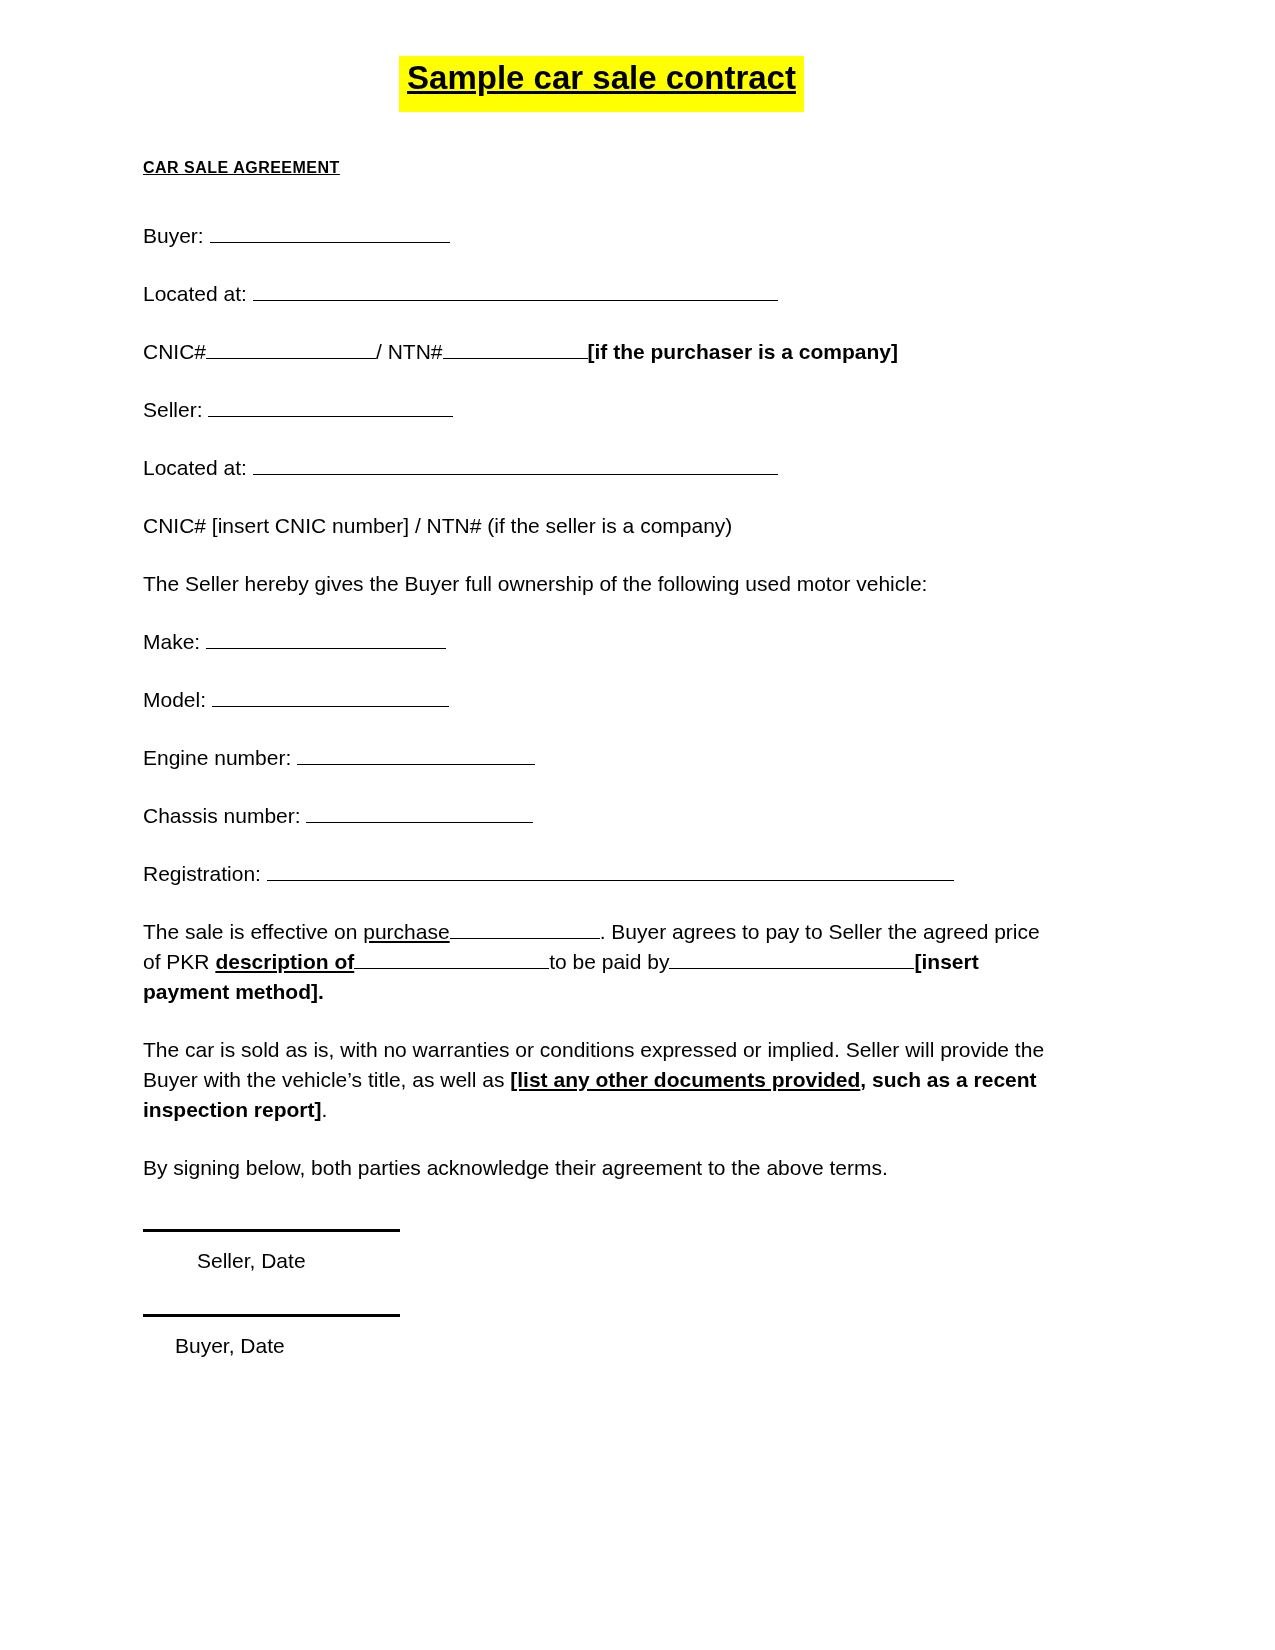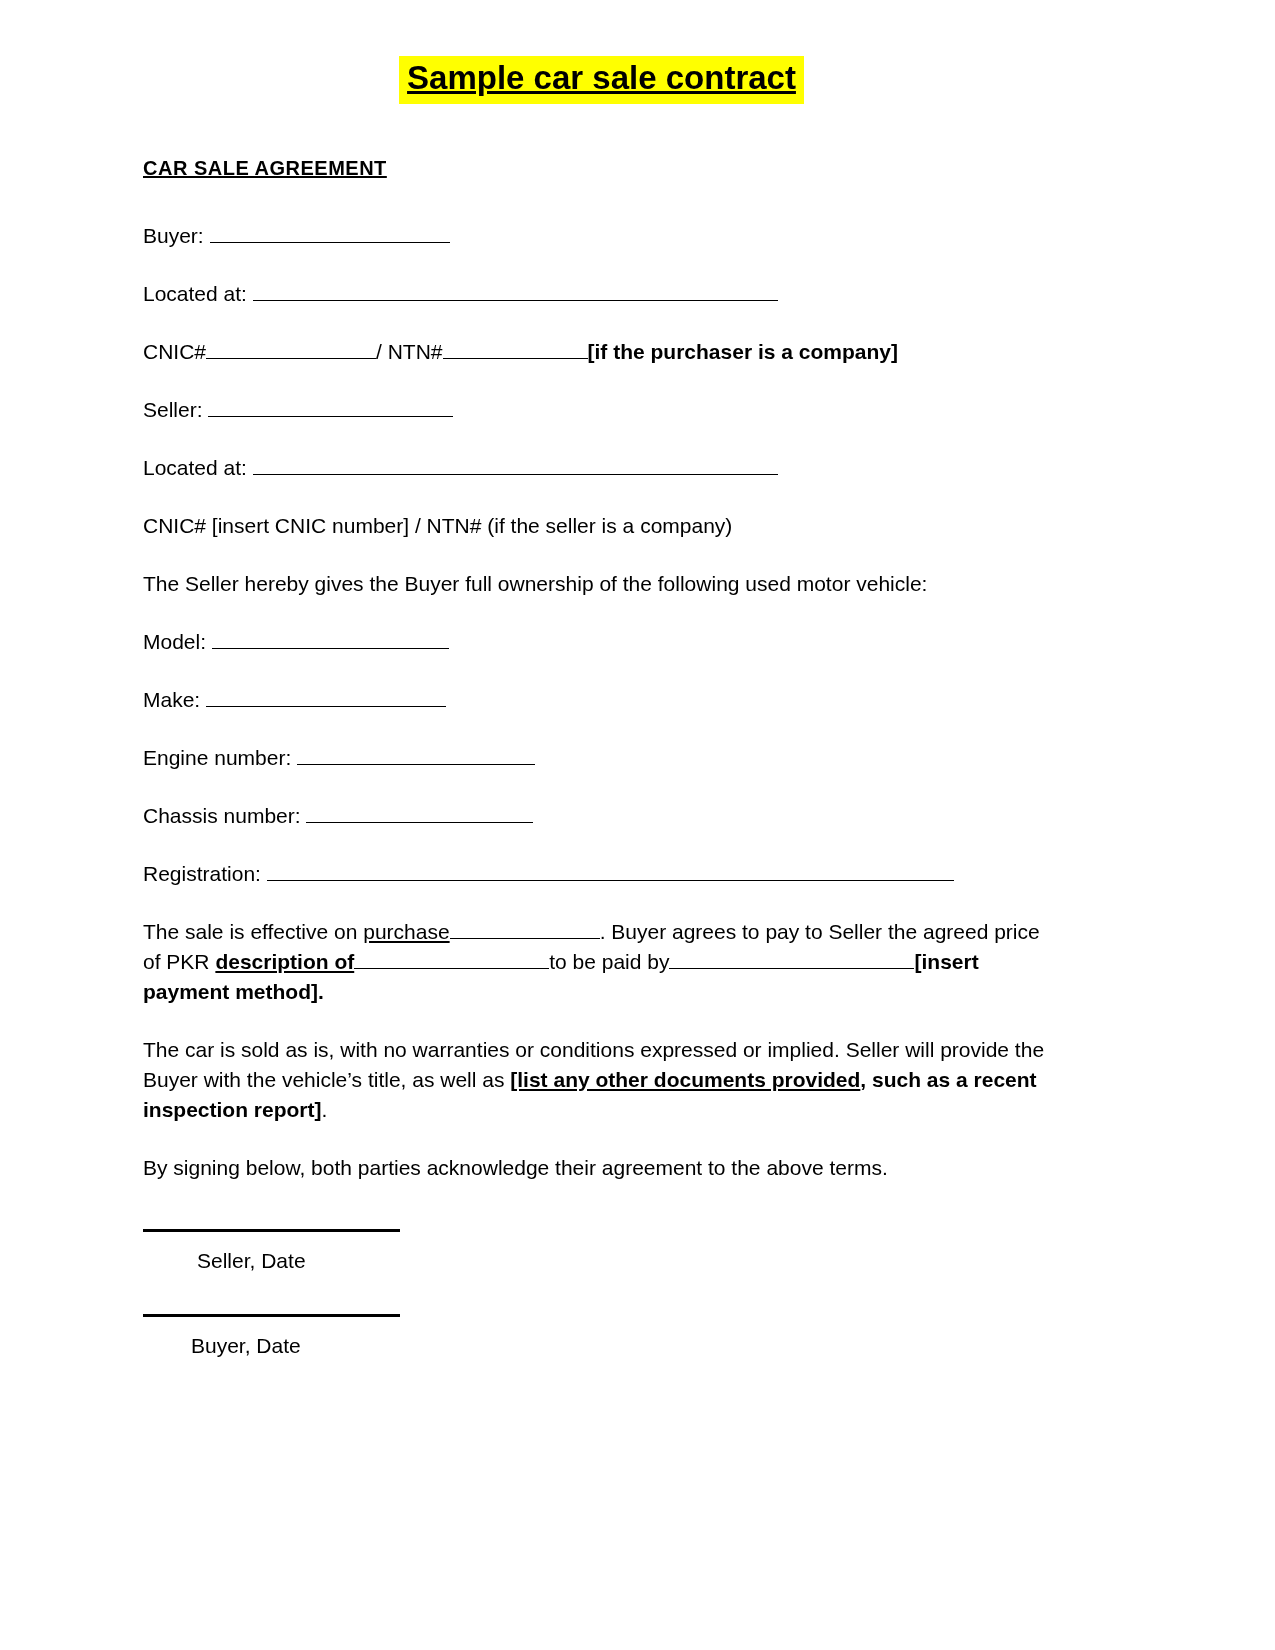--- a/index.html
+++ b/index.html
@@ -22,25 +22,25 @@
   .doc-title {
     text-align: center;
     margin: 0 0 55px 0;
     font-size: 33px;
     font-weight: bold;
     line-height: 1.2;
   }
   .doc-title .hl {
     background: #ffff00;
     text-decoration: underline;
-    padding: 3px 8px 8px 8px;
+    padding: 3px 8px 16px 8px;
   }
   .heading {
     font-weight: bold;
-    font-size: 20px;
+    font-size: 16px;
     text-decoration: underline;
     margin: 0 0 38px 0;
     line-height: 30px;
     letter-spacing: 0.5px;
   }
   .para {
     line-height: 30px;
     margin: 0 0 28px 0;
   }
   .blank {
@@ -54,21 +54,21 @@
     width: 257px;
     height: 0;
     border-bottom: 3px solid #000000;
   }
   .sig-line.first { margin-top: 46px; }
   .sig-line.second { margin-top: 38px; }
   .sig-label {
     line-height: 30px;
     margin: 14px 0 0 54px;
   }
-  .sig-label.buyer { margin-left: 48px; }
+  .sig-label.buyer { margin-left: 32px; }
 </style>
 </head>
 <body>
 
 <div class="page">
 
   <h1 class="doc-title"><span class="hl">Sample car sale contract</span></h1>
 
   <p class="heading">CAR SALE AGREEMENT</p>
 
@@ -79,23 +79,23 @@
   <p class="para"><span>CNIC#</span><span class="blank" style="width:170px"></span><span>/ NTN#</span><span class="blank" style="width:145px"></span><span class="b">[if the purchaser is a company]</span></p>
 
   <p class="para"><span>Seller:</span> <span class="blank" style="width:245px"></span></p>
 
   <p class="para"><span>Located at:</span> <span class="blank" style="width:525px"></span></p>
 
   <p class="para">CNIC# [insert CNIC number] / NTN# (if the seller is a company)</p>
 
   <p class="para">The Seller hereby gives the Buyer full ownership of the following used motor vehicle:</p>
 
+  <p class="para"><span>Make:</span> <span class="blank" style="width:240px"></span></p>
+
   <p class="para"><span>Model:</span> <span class="blank" style="width:237px"></span></p>
-
-  <p class="para"><span>Make:</span> <span class="blank" style="width:240px"></span></p>
 
   <p class="para"><span>Engine number:</span> <span class="blank" style="width:238px"></span></p>
 
   <p class="para"><span>Chassis number:</span> <span class="blank" style="width:227px"></span></p>
 
   <p class="para"><span>Registration:</span> <span class="blank" style="width:687px"></span></p>
 
 
   <p class="para"><span>The sale is effective on </span><span class="u">purchase</span><span class="blank" style="width:150px"></span><span>. Buyer agrees to pay to Seller the agreed price of PKR </span><span class="b u">description of</span><span class="blank" style="width:195px"></span><span>to be paid by</span><span class="blank" style="width:245px"></span><span class="b">[insert payment method].</span></p>
 

